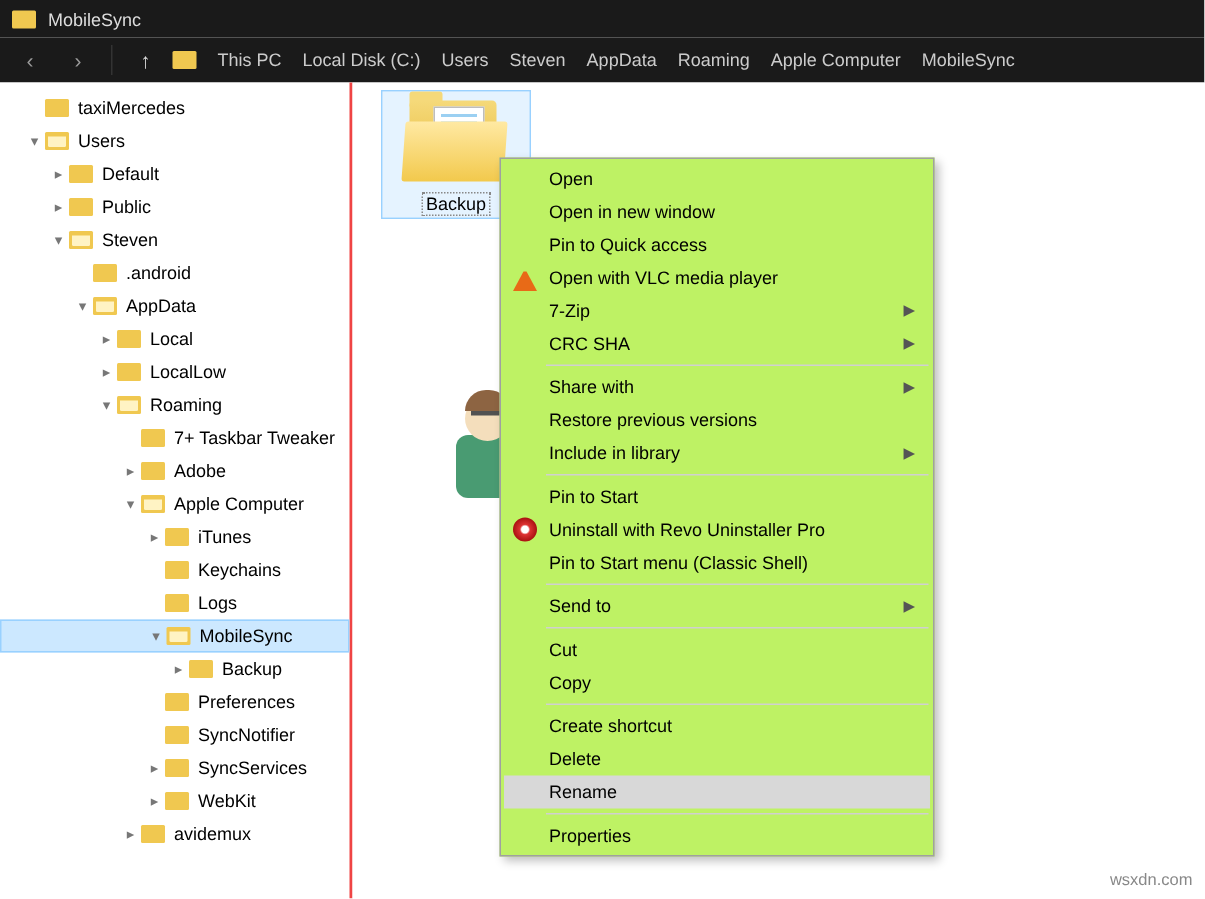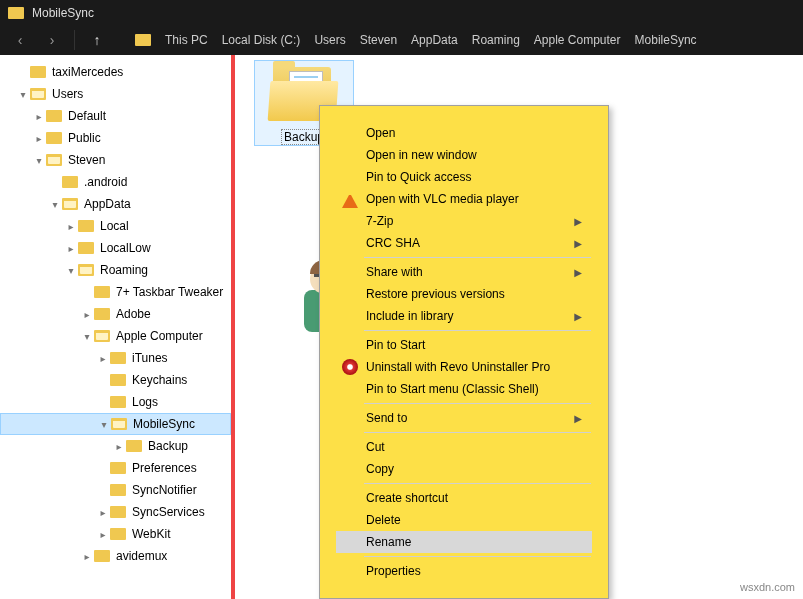--- a/index.html
+++ b/index.html
@@ -6,46 +6,46 @@
 body { width: 803px; height: 599px; background: #fff; overflow: hidden; position: relative; }
 
 .titlebar { height: 25px; background: #1a1a1a; display: flex; align-items: center; padding-left: 8px; }
 .titlebar .folder-glyph { width: 16px; height: 12px; background: #f0c850; margin-right: 8px; display: inline-block; border-radius: 1px; }
 .titlebar .title { color: #ddd; font-size: 12px; }
 
 .navbar { height: 30px; background: #1a1a1a; display: flex; align-items: center; padding: 0 6px; gap: 4px; }
 .nav-btn { width: 28px; height: 24px; display: flex; align-items: center; justify-content: center; color: #999; font-size: 14px; }
 .nav-sep { width: 1px; height: 20px; background: #333; margin: 0 4px; }
 .nav-up { color: #ddd; font-size: 14px; }
-.breadcrumb { display: flex; align-items: center; gap: 14px; margin-left: 20px; }
+.breadcrumb { display: flex; align-items: center; gap: 14px; margin-left: 0; }
 .bc-folder { width: 16px; height: 12px; background: #f0c850; display: inline-block; border-radius: 1px; }
 .bc-item { color: #ccc; font-size: 12px; cursor: pointer; }
 
 .workarea { display: flex; height: calc(100% - 55px); }
 
-.tree { width: 235px; background: #fff; border-right: 4px solid #ef4444; overflow-y: auto; padding-top: 6px; }
+.tree { width: 235px; background: #fff; border-right: 2px solid #ef4444; overflow-y: auto; padding-top: 6px; }
 .tree-item { display: flex; align-items: center; height: 22px; font-size: 12px; color: #000; cursor: pointer; white-space: nowrap; }
 .tree-item.selected { background: #cce8ff; border: 1px solid #99d1ff; height: 22px; }
 .tree-indent { display: inline-block; }
 .tree-caret { width: 14px; text-align: center; color: #777; font-size: 10px; }
 .tree-folder { width: 16px; height: 12px; background: #f0c850; margin-right: 6px; display: inline-block; border-radius: 1px; flex-shrink: 0; position: relative; }
 .tree-folder.open::after { content:""; position:absolute; left:2px; top:3px; width:12px; height:7px; background:#fff3c4; border-radius:0 0 1px 1px; }
 
 .content { flex: 1; background: #fff; position: relative; padding: 10px; }
 .file-icon { position: absolute; left: 20px; top: 6px; width: 98px; text-align: center; }
 .file-icon .big-folder { width: 70px; height: 54px; margin: 6px auto 6px; position: relative; }
 .file-icon .big-folder .back { position: absolute; left: 4px; top: 0; width: 58px; height: 46px; background: linear-gradient(#f5d97a,#e8bd3e); border-radius: 3px; }
 .file-icon .big-folder .tab { position: absolute; left: 4px; top: -6px; width: 22px; height: 10px; background: #f5d97a; border-radius: 2px 2px 0 0; }
 .file-icon .big-folder .papers { position: absolute; left: 20px; top: 4px; width: 34px; height: 38px; background: #fff; border: 1px solid #bdbdbd; }
 .file-icon .big-folder .papers::before { content:""; position:absolute; top:4px; left:4px; right:4px; height:2px; background:#9bd0f2; box-shadow: 0 5px 0 #9bd0f2, 0 10px 0 #9bd0f2, 0 15px 0 #9bd0f2, 0 20px 0 #9bd0f2; }
 .file-icon .big-folder .front { position: absolute; left: 0; top: 14px; width: 68px; height: 40px; background: linear-gradient(#ffe9a3,#f2c94c); border-radius: 2px; transform: skewX(-4deg); }
 .file-icon .label { font-size: 12px; border: 1px dotted #888; display: inline-block; padding: 0 2px; }
 .file-icon.sel { outline: 1px solid #99d1ff; background: #e5f3ff; }
 
-.ctxmenu { position: absolute; left: 319px; top: 105px; width: 290px; background: #fde047; border: 1px solid #a0a0a0; box-shadow: 3px 3px 6px rgba(0,0,0,.25); font-size: 12px; padding: 16px; z-index: 50; }
+.ctxmenu { position: absolute; left: 333px; top: 105px; width: 290px; background: #bef264; border: 1px solid #a0a0a0; box-shadow: 3px 3px 6px rgba(0,0,0,.25); font-size: 12px; padding: 2px; z-index: 50; }
 .ctxmenu .mi { height: 22px; display: flex; align-items: center; padding-left: 30px; position: relative; cursor: default; }
 .ctxmenu .mi.hover { background: #d8d8d8; }
 .ctxmenu .mi .arrow { position: absolute; right: 10px; color: #555; font-size: 10px; }
 .ctxmenu .sep { height: 1px; background: #d0d0d0; margin: 3px 1px 3px 28px; }
 .ctxmenu .ico { position: absolute; left: 6px; width: 16px; height: 16px; }
 .ico-vlc { width:0; height:0; border-left:7px solid transparent; border-right:7px solid transparent; border-bottom:13px solid #e86a17; top:4px; } 
 .ico-revo { border-radius:50%; background: radial-gradient(circle,#fff 20%, #d33 30%, #a11 70%); }
 
 .watermark-logo { position: absolute; left: 300px; top: 260px; width: 170px; height: 80px; opacity: .85; z-index: 40; pointer-events: none; }
 .watermark-logo .head { position:absolute; left:10px; top:4px; width:30px; height:30px; background:#f3d9b1; border-radius:50%; }

